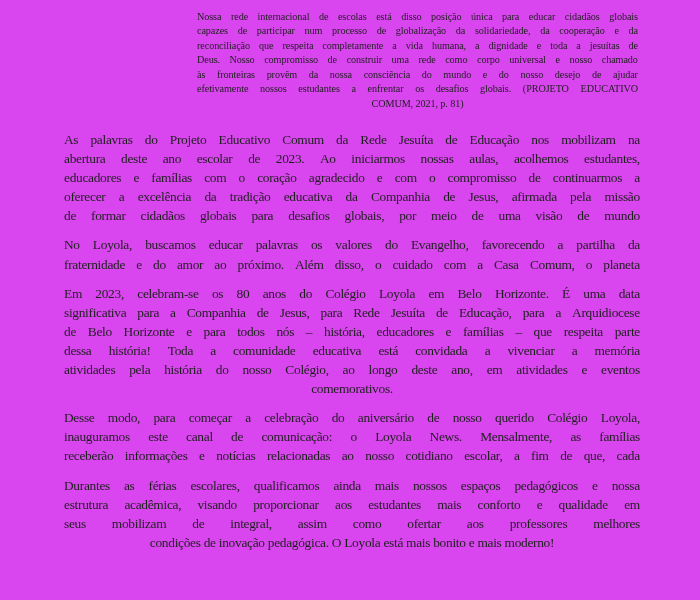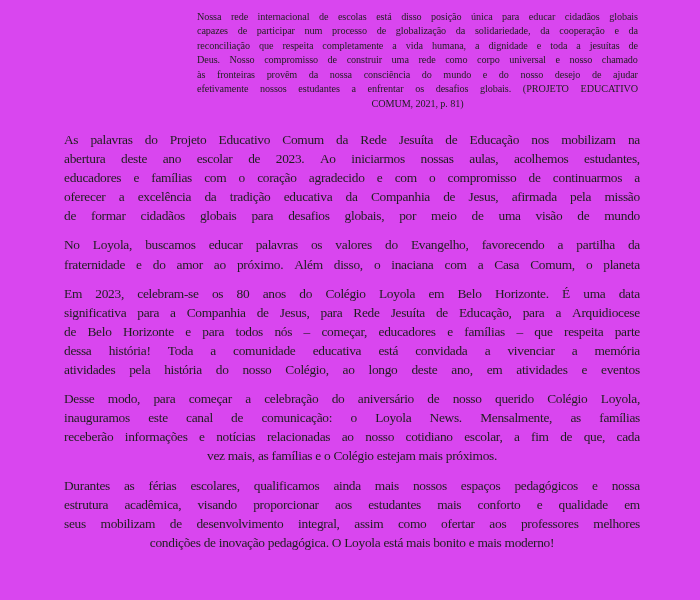--- a/index.html
+++ b/index.html
@@ -245,21 +245,21 @@
         <div class="tline">
           <span>fraternidade</span>
           <span>e</span>
           <span>do</span>
           <span>amor</span>
           <span>ao</span>
           <span>próximo.</span>
           <span>Além</span>
           <span>disso,</span>
           <span>o</span>
-          <span>inaciana</span>
+          <span>cuidado</span>
           <span>com</span>
           <span>a</span>
           <span>Casa</span>
           <span>Comum,</span>
           <span>o</span>
           <span>planeta</span>
         </div>
       </div>
       <div class="para">
         <div class="tline">
@@ -297,21 +297,21 @@
         </div>
         <div class="tline">
           <span>de</span>
           <span>Belo</span>
           <span>Horizonte</span>
           <span>e</span>
           <span>para</span>
           <span>todos</span>
           <span>nós</span>
           <span>–</span>
-          <span>começar,</span>
+          <span>história,</span>
           <span>educadores</span>
           <span>e</span>
           <span>famílias</span>
           <span>–</span>
           <span>que</span>
           <span>respeita</span>
           <span>parte</span>
         </div>
         <div class="tline">
           <span>dessa</span>
@@ -336,20 +336,21 @@
           <span>Colégio,</span>
           <span>ao</span>
           <span>longo</span>
           <span>deste</span>
           <span>ano,</span>
           <span>em</span>
           <span>atividades</span>
           <span>e</span>
           <span>eventos</span>
         </div>
+        <div class="tline last">comemorativos.</div>
       </div>
       <div class="para">
         <div class="tline">
           <span>Desse</span>
           <span>modo,</span>
           <span>para</span>
           <span>começar</span>
           <span>a</span>
           <span>celebração</span>
           <span>do</span>
@@ -382,21 +383,20 @@
           <span>ao</span>
           <span>nosso</span>
           <span>cotidiano</span>
           <span>escolar,</span>
           <span>a</span>
           <span>fim</span>
           <span>de</span>
           <span>que,</span>
           <span>cada</span>
         </div>
-        <div class="tline last">vez mais, as famílias e o Colégio estejam mais próximos.</div>
       </div>
       <div class="para">
         <div class="tline">
           <span>Durantes</span>
           <span>as</span>
           <span>férias</span>
           <span>escolares,</span>
           <span>qualificamos</span>
           <span>ainda</span>
           <span>mais</span>
@@ -416,21 +416,20 @@
           <span>mais</span>
           <span>conforto</span>
           <span>e</span>
           <span>qualidade</span>
           <span>em</span>
         </div>
         <div class="tline">
           <span>seus</span>
           <span>mobilizam</span>
           <span>de</span>
-          <span>desenvolvimento</span>
           <span>integral,</span>
           <span>assim</span>
           <span>como</span>
           <span>ofertar</span>
           <span>aos</span>
           <span>professores</span>
           <span>melhores</span>
         </div>
         <div class="tline last">condições de inovação pedagógica. O Loyola está mais bonito e mais moderno!</div>
       </div>

